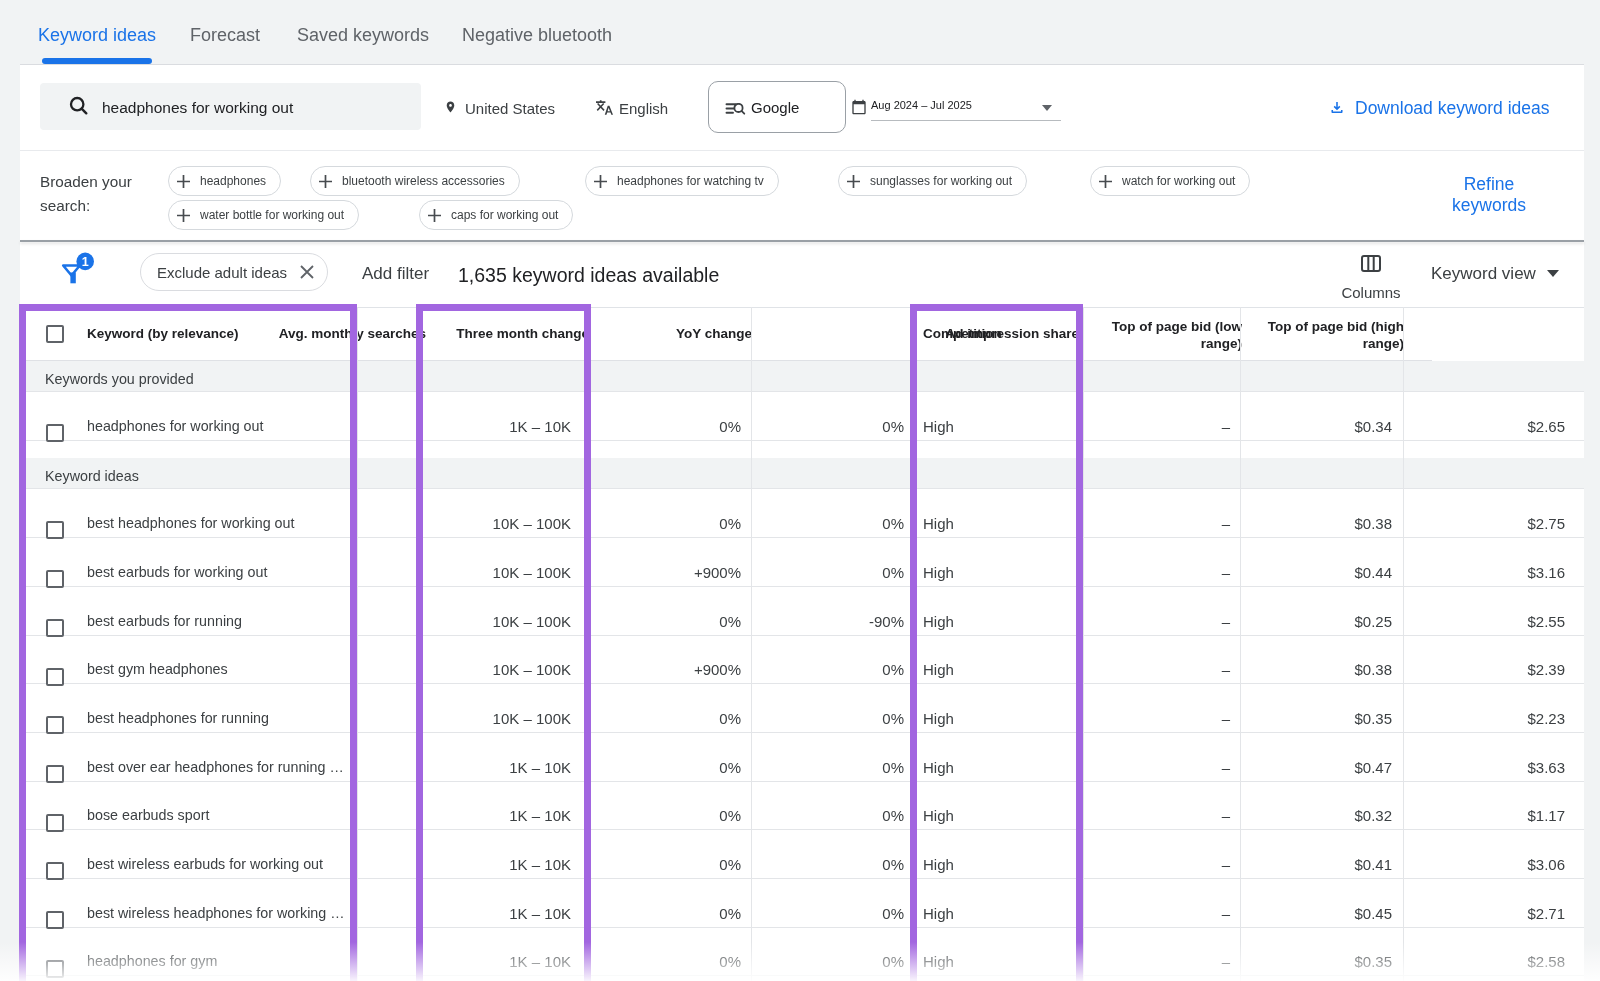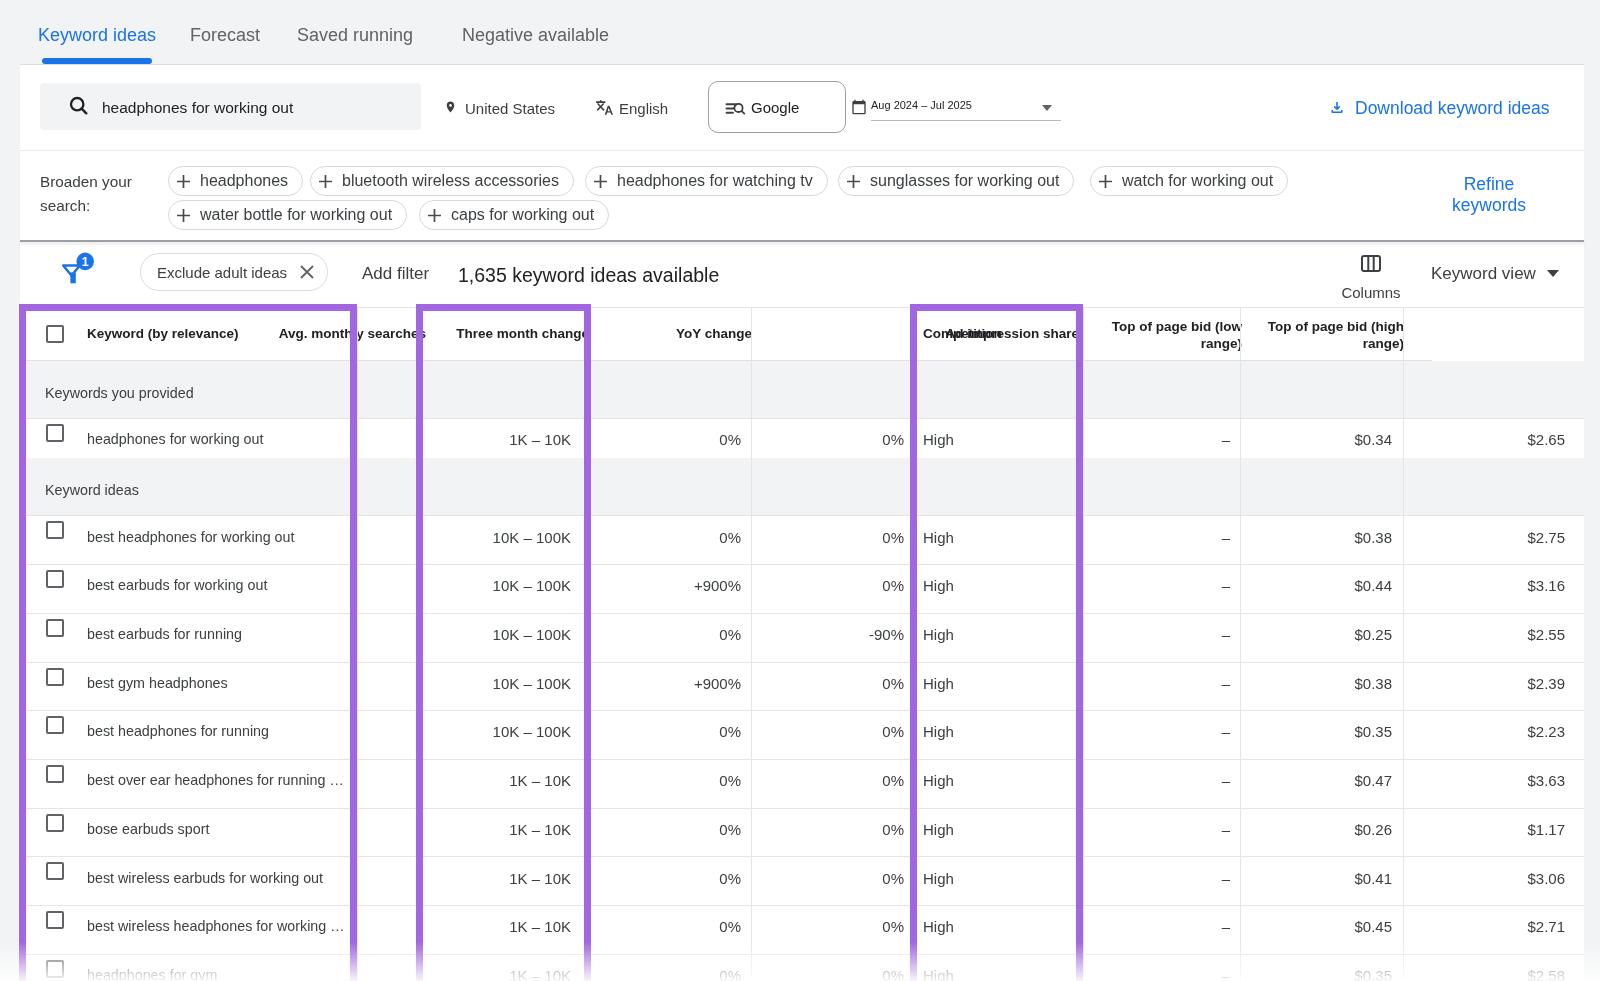--- a/index.html
+++ b/index.html
@@ -11,51 +11,51 @@
 #card { position:absolute; left:20px; top:64px; width:1564px; bottom:0; background:#fff; border-top:1px solid #dadce0; }
 #searchfield { position:absolute; left:40px; top:83px; width:381px; height:47px; background:#f1f3f4; border-radius:4px; }
 .srtext { position:absolute; font-size:16px; color:#202124; white-space:nowrap; }
 .grey16 { position:absolute; font-size:15px; color:#3c4043; white-space:nowrap; }
 #gbox { position:absolute; left:708px; top:81px; width:138px; height:52px; border:1px solid #9aa0a6; border-radius:10px; background:#fff; }
 #dateline { position:absolute; left:871px; top:120px; width:190px; height:1.2px; background:#b7bbbf; }
 .caret { position:absolute; width:0; height:0; border-left:5.5px solid transparent; border-right:5.5px solid transparent; border-top:6px solid #5f6368; }
 .blue { color:#1a73e8 !important; }
 #div1 { position:absolute; left:20px; top:150px; width:1564px; height:1px; background:#e8eaed; }
 .bl { position:absolute; left:40px; top:170px; font-size:15.3px; color:#3c4043; line-height:24px; }
-.chip { position:absolute; height:30px; border:1px solid #d5d9dd; border-radius:15px; background:#fff; display:flex; align-items:center; font-size:16px; color:#3c4043; white-space:nowrap; padding-right:14px; }
+.chip { position:absolute; height:30px; border:1px solid #d5d9dd; border-radius:15px; background:#fff; display:flex; align-items:center; font-size:12px; color:#3c4043; white-space:nowrap; padding-right:14px; }
 .chip svg { margin-left:7px; flex:none; }
 .chip span { margin-left:9px; }
 #refine { position:absolute; left:1444px; top:174px; width:90px; text-align:center; font-size:17.5px; color:#1a73e8; line-height:20.6px; }
 #div2 { position:absolute; left:20px; top:240px; width:1564px; height:2px; background:#9aa0a6; box-shadow:0 2px 3px rgba(0,0,0,0.12); }
 #fchip { position:absolute; left:140px; top:253px; width:188px; height:38px; border:1px solid #dadce0; border-radius:19px; display:flex; align-items:center; background:#fff; }
 #fchip span { font-size:15px; color:#3c4043; margin-left:16px; }
 #fchip svg { margin-left:13px; }
 .t15 { position:absolute; font-size:15px; color:#3c4043; white-space:nowrap; }
 #count { position:absolute; left:458px; top:264px; font-size:19.5px; color:#202124; white-space:nowrap; }
 #colslabel { position:absolute; left:1321px; top:284px; width:100px; text-align:center; font-size:15px; color:#3c4043; }
 #kwview { position:absolute; left:1431px; top:264px; font-size:17px; color:#3c4043; }
 #tabletop { position:absolute; left:20px; top:307.0px; width:1564px; height:1px; background:#e0e3e7; }
 .vb { position:absolute; top:307.0px; bottom:0; width:1px; background:#e3e5e8; z-index:5; }
 .th { position:absolute; font-size:13.5px; font-weight:700; color:#202124; white-space:nowrap; line-height:17px; }
 .thr { text-align:right; }
 .cb { position:absolute; width:18px; height:18px; border:2px solid #5f6368; border-radius:2px; background:#fff; }
 #thead { position:absolute; left:20px; top:307.0px; width:1412px; height:54.0px; border-bottom:1px solid #dfe1e5; }
-.trow { position:absolute; left:20px; width:1564px; height:58px; border-bottom:1px solid #e3e5e8; }
+.trow { position:absolute; left:20px; width:1564px; height:31px; border-bottom:1px solid #e3e5e8; }
 .trow.sec { background:#f1f3f4; }
 .sectxt { position:absolute; left:25px; top:50%; transform:translateY(-50%); font-size:14.3px; color:#3c4043; margin-top:3px; }
 .kw { position:absolute; top:50%; transform:translateY(-50%); font-size:14.3px; color:#3c4043; white-space:nowrap; margin-top:1px; }
 .num { position:absolute; top:50%; transform:translateY(-50%); font-size:15px; color:#3c4043; white-space:nowrap; margin-top:1px; }
 .prect { position:absolute; top:303.5px; height:700px; border:7px solid #a266e0; border-bottom:none; z-index:20; }
 #fade { position:absolute; left:0; top:942px; width:1600px; height:39px; background:linear-gradient(to bottom, rgba(255,255,255,0), rgba(255,255,255,0.93)); z-index:50; }
 </style></head>
 <body>
 <div class="tab active" style="left:38px">Keyword ideas</div>
 <div class="tab" style="left:190px">Forecast</div>
-<div class="tab" style="left:297px">Saved running</div>
-<div class="tab" style="left:462px">Negative available</div>
+<div class="tab" style="left:297px">Saved keywords</div>
+<div class="tab" style="left:462px">Negative bluetooth</div>
 <div id="tabline"></div>
 <div id="card"></div>
 
 <div id="searchfield"></div>
 <svg class="abs" style="left:69px;top:96px" width="20" height="20" viewBox="0 0 20 20">
   <circle cx="8.2" cy="8.2" r="6.2" fill="none" stroke="#202124" stroke-width="2.3"></circle>
   <line x1="12.6" y1="12.6" x2="17.3" y2="17.3" stroke="#202124" stroke-width="2.4" stroke-linecap="round"></line>
 </svg>
 <div class="srtext" style="left:102px;top:98.5px;font-size:15.5px">headphones for working out</div>
 
@@ -266,21 +266,21 @@
     <span class="num" style="right:19px">$3.63</span>
   </div>
 <div class="trow" style="top:799.3px">
     <span class="cb" style="left:26px;top:14.4px"></span>
     <span class="kw" style="left:67px">bose earbuds sport</span>
     <span class="num" style="right:1013px">1K – 10K</span>
     <span class="num" style="right:843px">0%</span>
     <span class="num" style="right:680px">0%</span>
     <span class="kw" style="left:903px;font-size:15px">High</span>
     <span class="num" style="right:354px">–</span>
-    <span class="num" style="right:192px">$0.26</span>
+    <span class="num" style="right:192px">$0.32</span>
     <span class="num" style="right:19px">$1.17</span>
   </div>
 <div class="trow" style="top:848.0px">
     <span class="cb" style="left:26px;top:14.4px"></span>
     <span class="kw" style="left:67px">best wireless earbuds for working out</span>
     <span class="num" style="right:1013px">1K – 10K</span>
     <span class="num" style="right:843px">0%</span>
     <span class="num" style="right:680px">0%</span>
     <span class="kw" style="left:903px;font-size:15px">High</span>
     <span class="num" style="right:354px">–</span>

